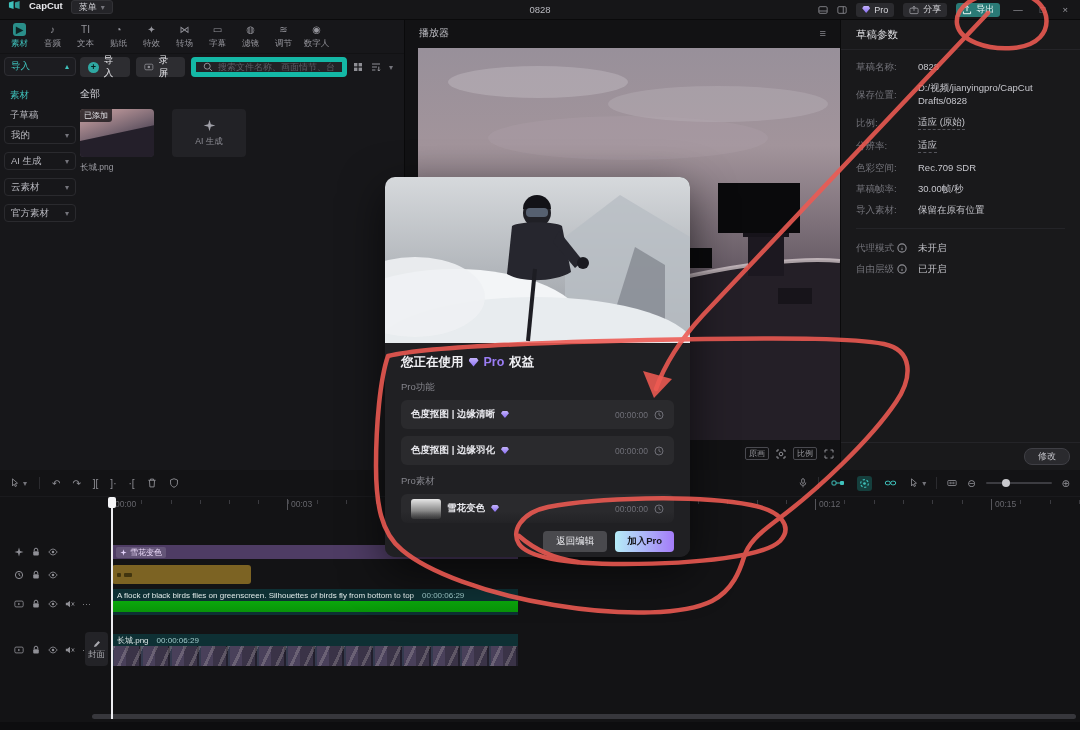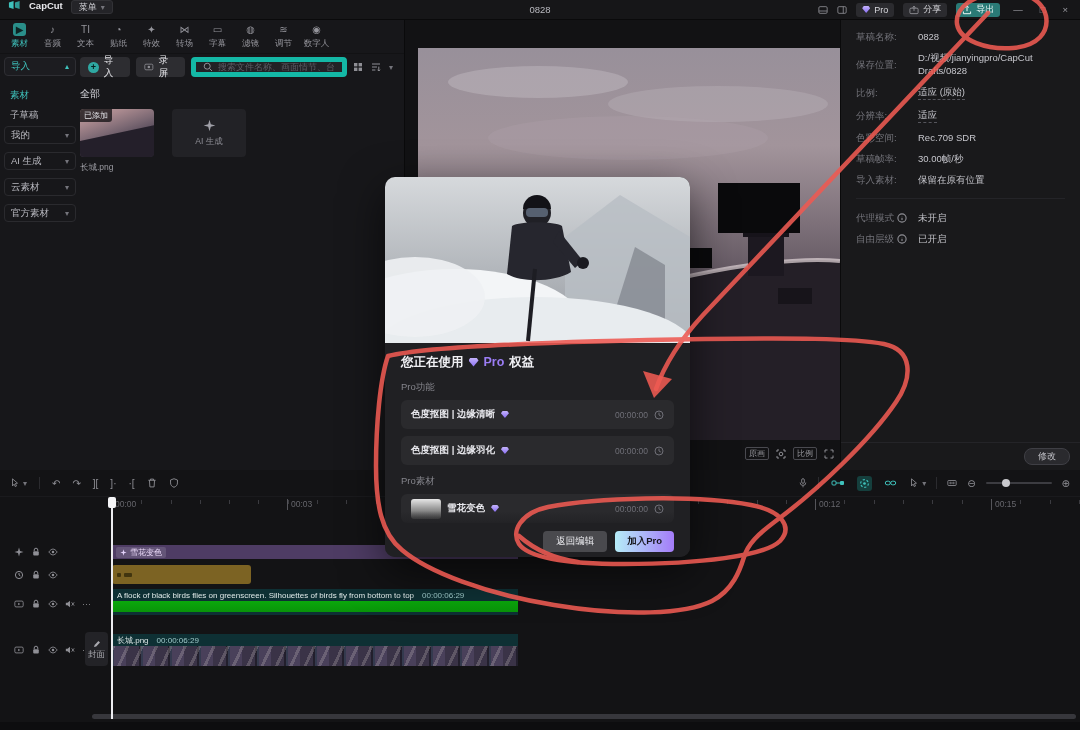--- a/index.html
+++ b/index.html
@@ -298,20 +298,24 @@
           <svg width="13" height="13" viewBox="0 0 10 10" style="color:#a0a0a8">
               <path d="M5 .5L6 4l3.5 1L6 6 5 9.5 4 6 .5 5 4 4z" fill="currentColor"></path>
             </svg>
           <span>AI 生成</span>
         </div>
       </div>
     </div>
   </div>
 
   <div class="player abs">
+    <div class="player-head">
+      <span>播放器</span>
+      <span class="ham">≡</span>
+    </div>
     <div class="videobox">
       <svg width="422" height="392" viewBox="0 0 422 392" preserveAspectRatio="none">
         <defs>
           <linearGradient id="sky" x1="0" y1="0" x2="0" y2="1">
             <stop offset="0" stop-color="#98909a"></stop>
               <stop offset=".25" stop-color="#a2949b"></stop>
             <stop offset=".45" stop-color="#7d7079"></stop>
               <stop offset=".65" stop-color="#544a55"></stop>
             <stop offset=".85" stop-color="#2e2932"></stop>
               <stop offset="1" stop-color="#1a171d"></stop>
@@ -341,20 +345,21 @@
       <span class="chip">比例</span>
       <span>
           <svg class="ic" viewBox="0 0 10 10">
             <path d="M1 3.5V1h2.5M6.5 1H9v2.5M9 6.5V9H6.5M3.5 9H1V6.5" fill="none" stroke="currentColor"></path>
           </svg>
         </span>
     </div>
   </div>
 
   <div class="params abs">
+    <div class="params-head">草稿参数</div>
     <div class="fields">
       <div class="frow">
           <span class="flabel">草稿名称:</span>
           <span class="fvalue">0828</span>
         </div>
       <div class="frow">
           <span class="flabel">保存位置:</span>
           <span class="fvalue">D:/视频/jianyingpro/CapCut Drafts/0828</span>
         </div>
       <div class="frow">

